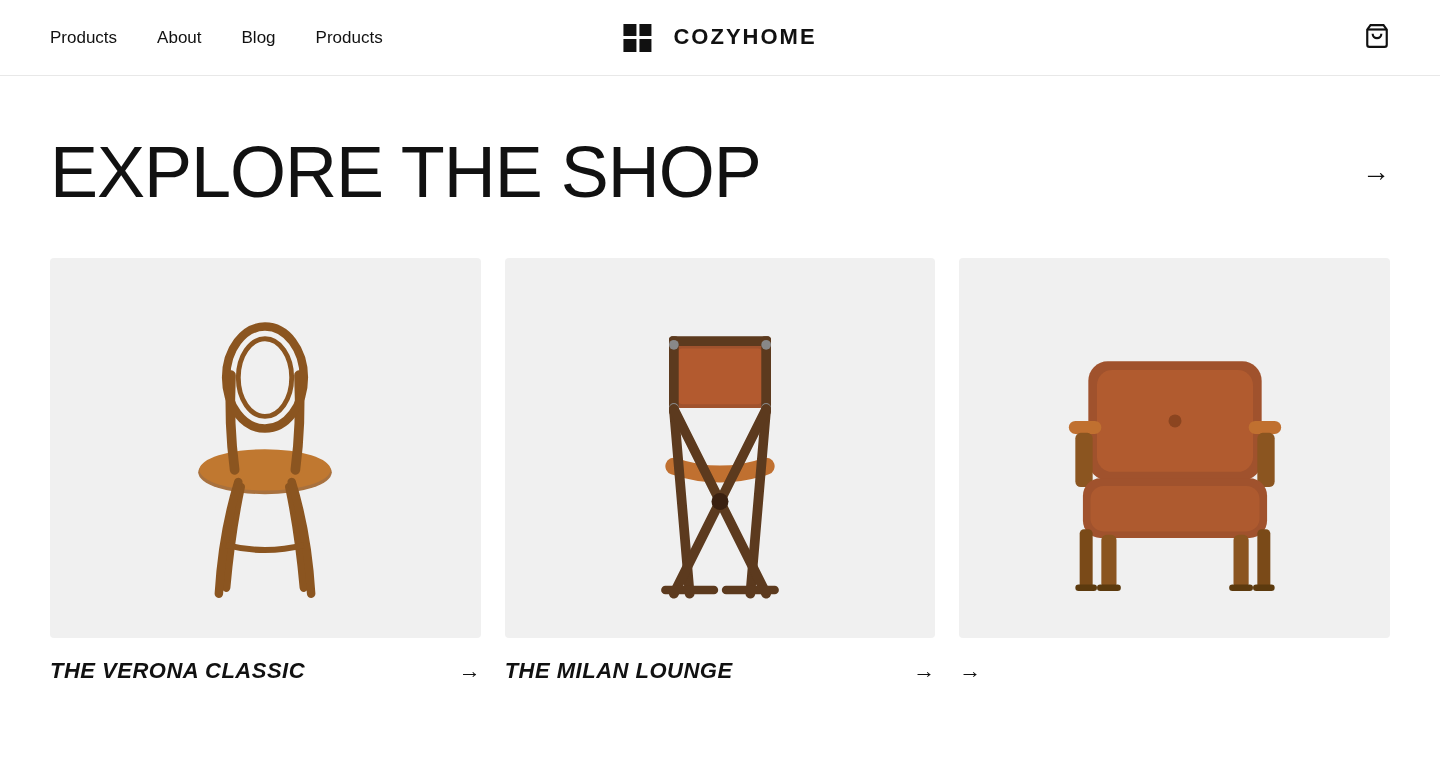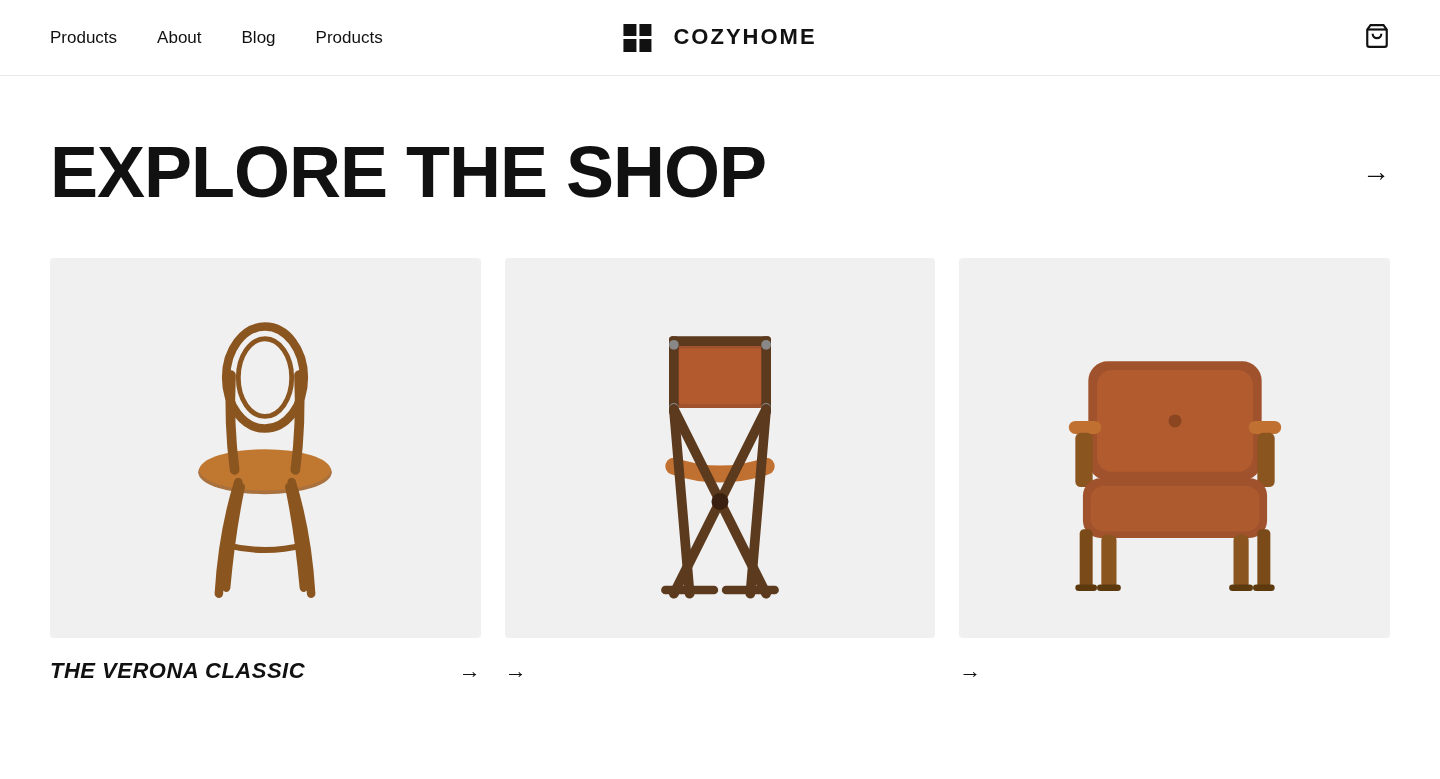--- a/index.html
+++ b/index.html
@@ -80,21 +80,21 @@
 
     .section-header {
       display: flex;
       justify-content: space-between;
       align-items: center;
       margin-bottom: 50px;
     }
 
     .section-title {
       font-size: 72px;
-      font-weight: 700;
+      font-weight: 400;
       letter-spacing: -1px;
       line-height: 1;
       text-transform: uppercase;
       text-align: right;
     }
 
     .arrow-right-header {
       font-size: 28px;
       cursor: pointer;
       display: flex;
@@ -244,20 +244,21 @@
           <path d="M62 260 L138 108" stroke="#5C3A1E" stroke-width="8" stroke-linecap="round"></path>
           <path d="M138 260 L62 108" stroke="#5C3A1E" stroke-width="8" stroke-linecap="round"></path>
 
           <circle cx="100" cy="184" r="7" fill="#3A2010"></circle>
 
           <path d="M55 257 L95 257" stroke="#5C3A1E" stroke-width="7" stroke-linecap="round"></path>
           <path d="M105 257 L145 257" stroke="#5C3A1E" stroke-width="7" stroke-linecap="round"></path>
         </svg>
       </div>
       <div class="product-info">
+        <span class="product-name">THE MILAN LOUNGE</span>
         <span class="product-arrow">→</span>
       </div>
     </div>
 
     <div class="product-card">
       <div class="product-image-container">
 
         <svg viewBox="0 0 240 280" xmlns="http://www.w3.org/2000/svg">
 
           <rect x="40" y="60" width="160" height="110" rx="18" fill="#A0522D"></rect>

